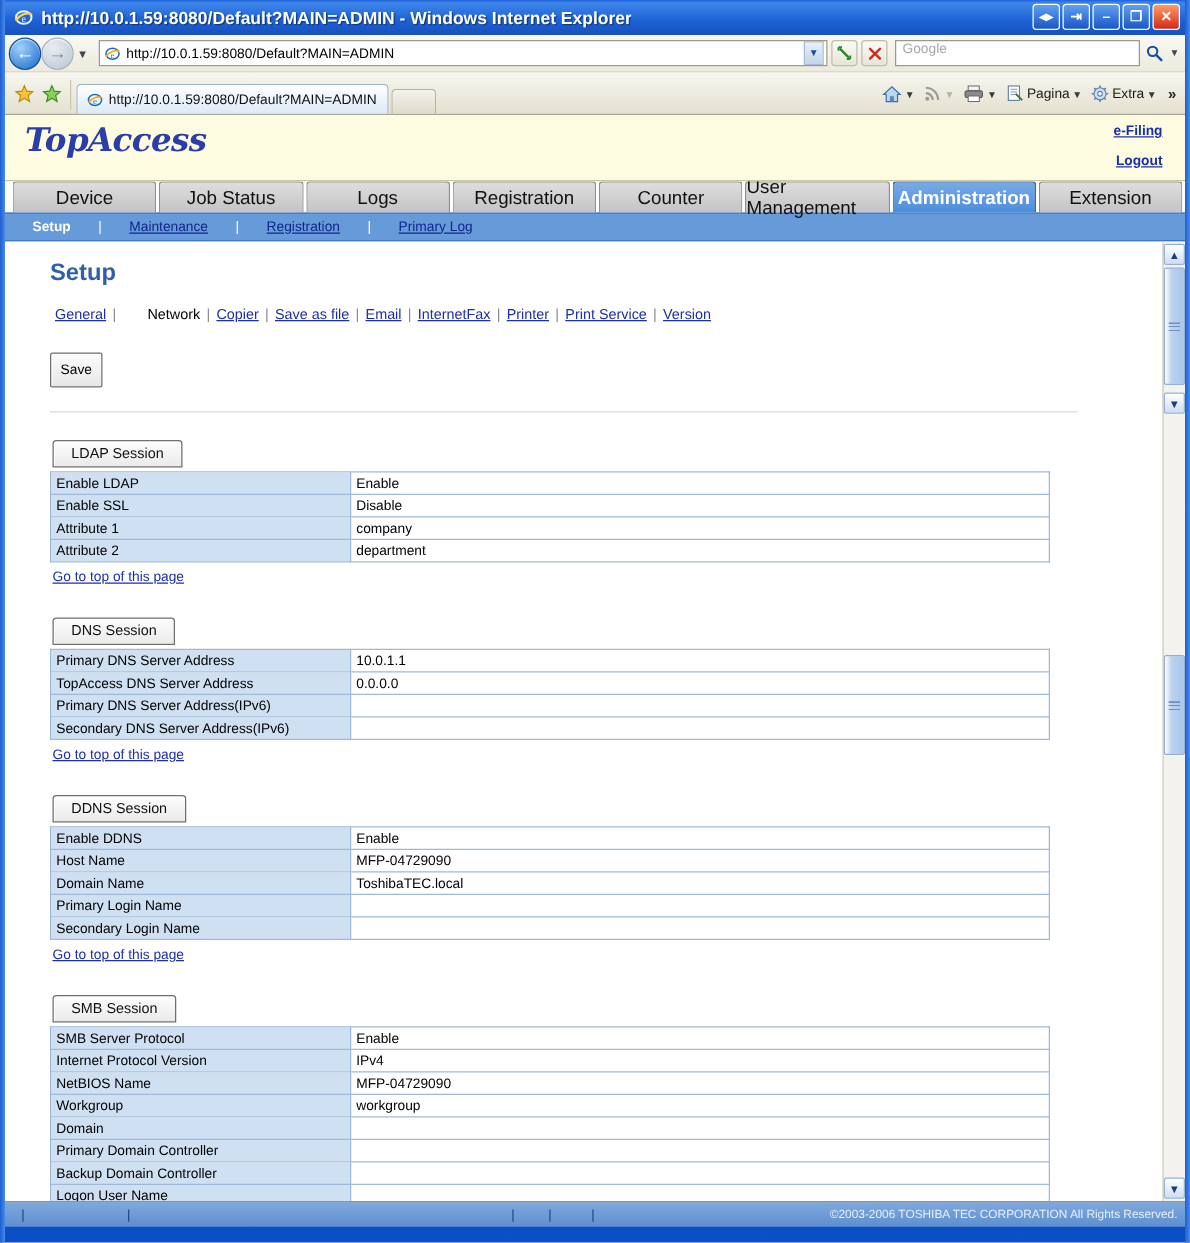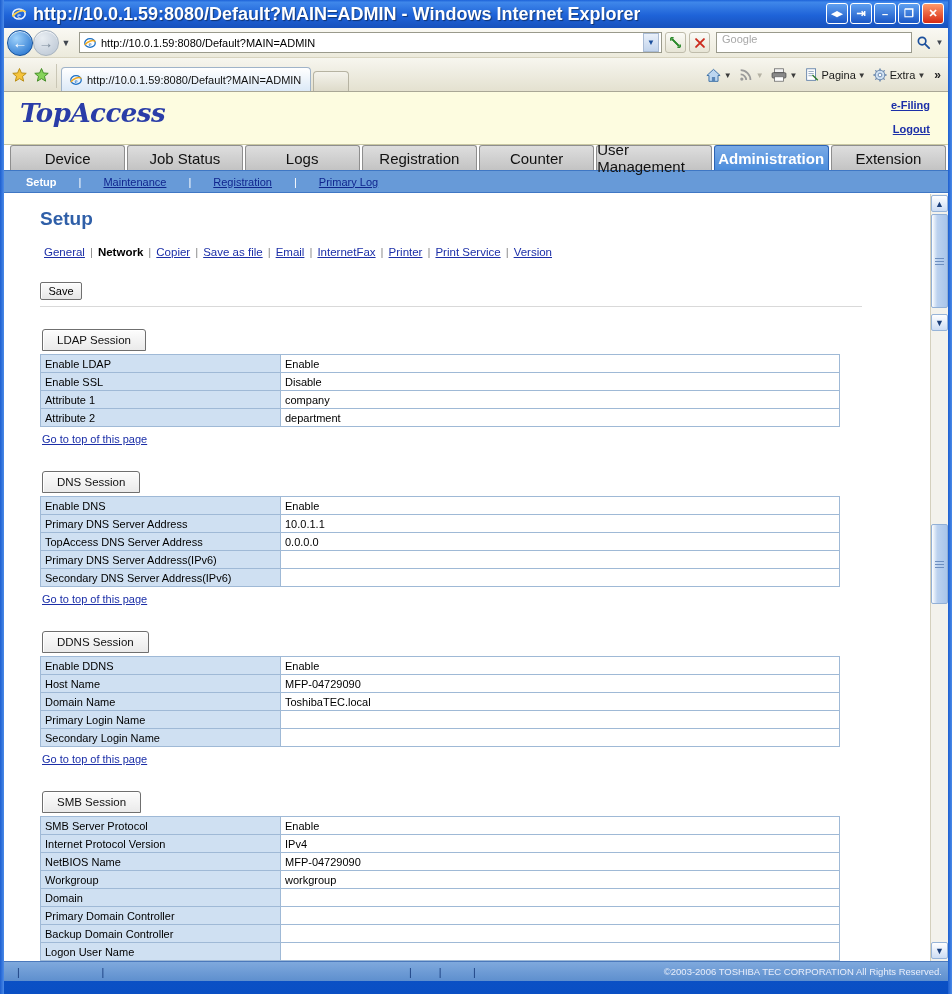--- a/index.html
+++ b/index.html
@@ -30,21 +30,21 @@
     background: linear-gradient(180deg,#1d62d9 0%, #3f87ea 8%, #1e63d8 55%, #1751bd 100%);
     display:flex; align-items:center;
     padding-left:6px;
     position:relative;
   }
   #titlebar .tb-icon{
     width:18px;height:18px;margin-right:5px;flex:0 0 auto;
     display:flex;align-items:center;justify-content:center;
   }
   #titlebar .tb-text{
-    color:#ffffff; font-size:18px; font-weight:bold;
+    color:#ffffff; font-size:14px; font-weight:bold;
     text-shadow: 1px 1px 1px rgba(0,0,0,.45);
     white-space:nowrap; overflow:hidden;
   }
   #winbtns{ position:absolute; right:4px; top:3px; display:flex; gap:2px; }
   .wbtn{
     width:22px;height:21px;border:1px solid #ffffff; border-radius:3px;
     background:linear-gradient(180deg,#5fa0f0,#1a57c6);
     display:flex;align-items:center;justify-content:center;
     color:#fff;font-size:11px; font-weight:bold;
   }
@@ -190,31 +190,31 @@
     position:absolute; left:0; top:0; right:18px; bottom:0;
     padding:14px 0 0 36px;
     overflow:hidden;
   }
   h1#pagetitle{
     margin:0 0 16px 0; font-size:19px; color:#2f5fa8; font-weight:bold;
     font-family:"Liberation Sans", sans-serif;
   }
   #seclinks{ margin:0 0 24px 4px; font-size:11.5px; color:#333; }
   #seclinks a{ color:#1c2fa8; text-decoration:underline; }
-  #seclinks .cur{ color:#000; font-weight:bold; }
+  #seclinks .cur{ color:#000; font-weight:normal;margin-left:20px; }
   #seclinks .sep{ color:#8a8a8a; padding:0 5px; }
 
   .savebtn{
-    width:42px;height:18px;
+    width:42px;height:28px;
     background:linear-gradient(180deg,#fdfdfd,#e6e6e6);
     border:1px solid #707070; border-radius:2px;
     box-shadow: inset 1px 1px 0 #fff;
     font-size:11px; color:#000;
     display:flex;align-items:center;justify-content:center;
-    margin-bottom:6px;
+    margin-bottom:19px;
     text-align:center;
   }
   .hrule{ height:1px; background:#d9d9d9; margin:0 68px 22px 0; }
 
   .sectbtn{
     display:inline-flex; align-items:center; justify-content:center;
     height:22px; padding:0 14px;
     background:linear-gradient(180deg,#fdfdfd,#eaeaea);
     border:1px solid #6f6f6f; border-radius:3px 3px 0 0;
     box-shadow: inset 1px 1px 0 #ffffff;
@@ -488,24 +488,20 @@
                   </tr>
                   <tr>
                     <td class="k">Attribute 2</td>
                     <td class="v">department</td>
                   </tr>
                 </tbody>
               </table><a class="gotop" href="#">Go to top of this page</a></div>
             <div><div class="sectbtn">DNS Session</div><table class="cfg">
                 <tbody>
                   <tr>
-                    <td class="k">Enable DNS</td>
-                    <td class="v">Enable</td>
-                  </tr>
-                  <tr>
                     <td class="k">Primary DNS Server Address</td>
                     <td class="v">10.0.1.1</td>
                   </tr>
                   <tr>
                     <td class="k">TopAccess DNS Server Address</td>
                     <td class="v">0.0.0.0</td>
                   </tr>
                   <tr>
                     <td class="k">Primary DNS Server Address(IPv6)</td>
                     <td class="v"></td>

